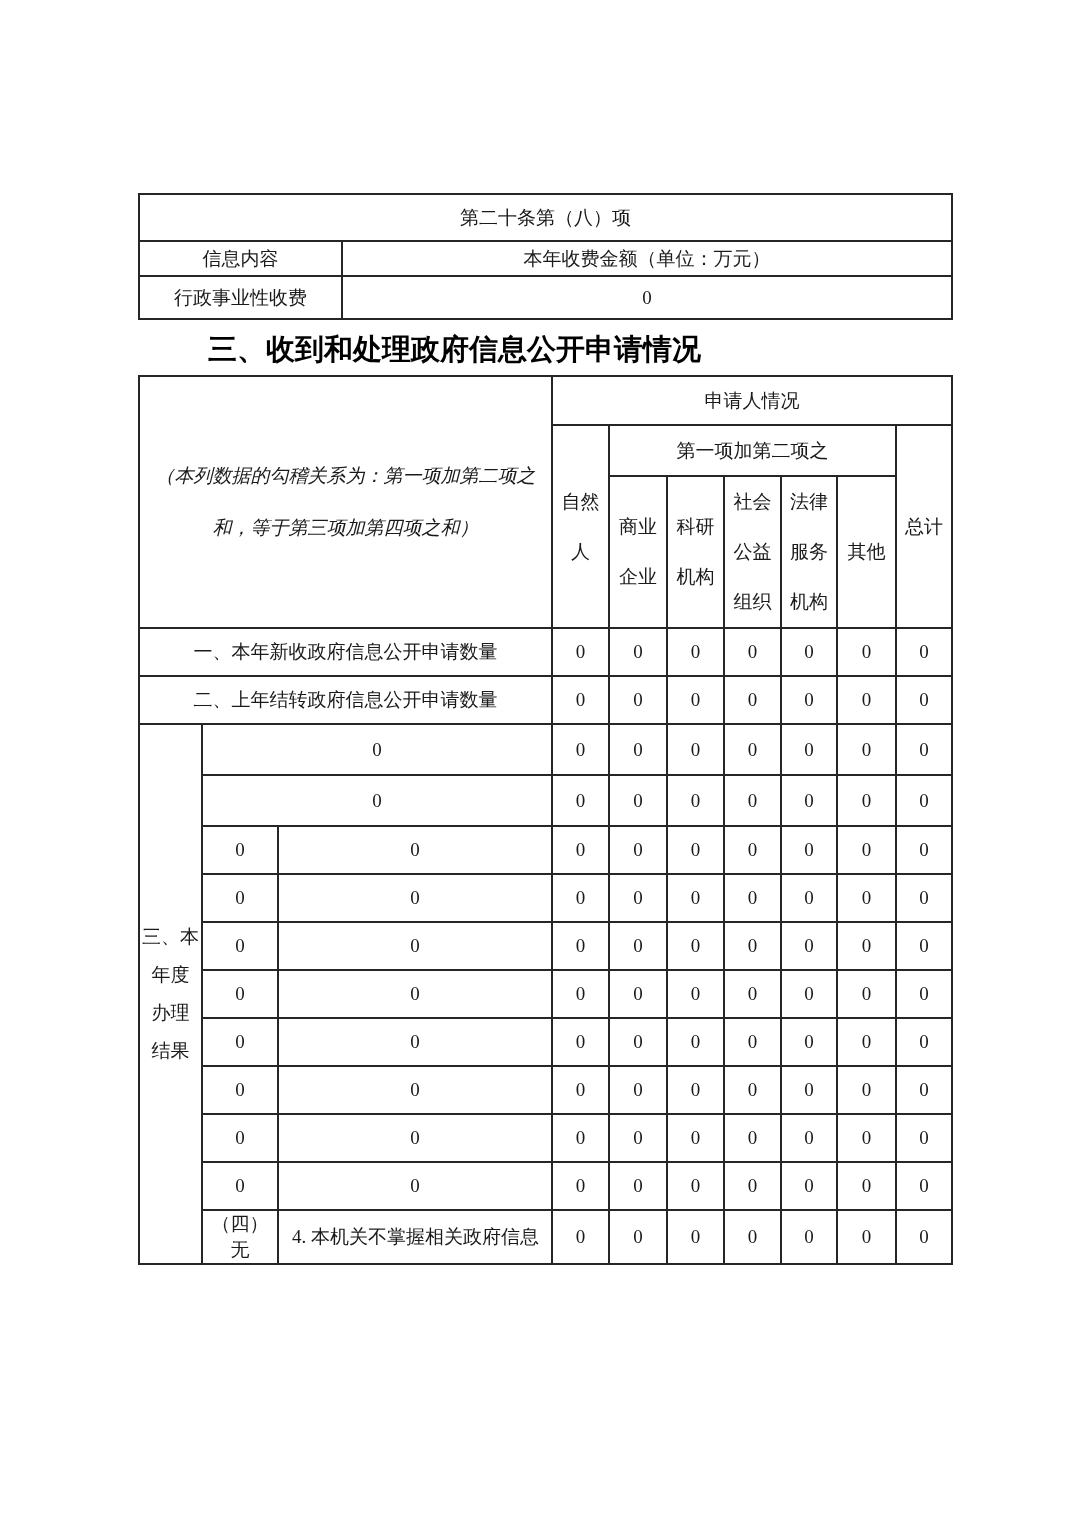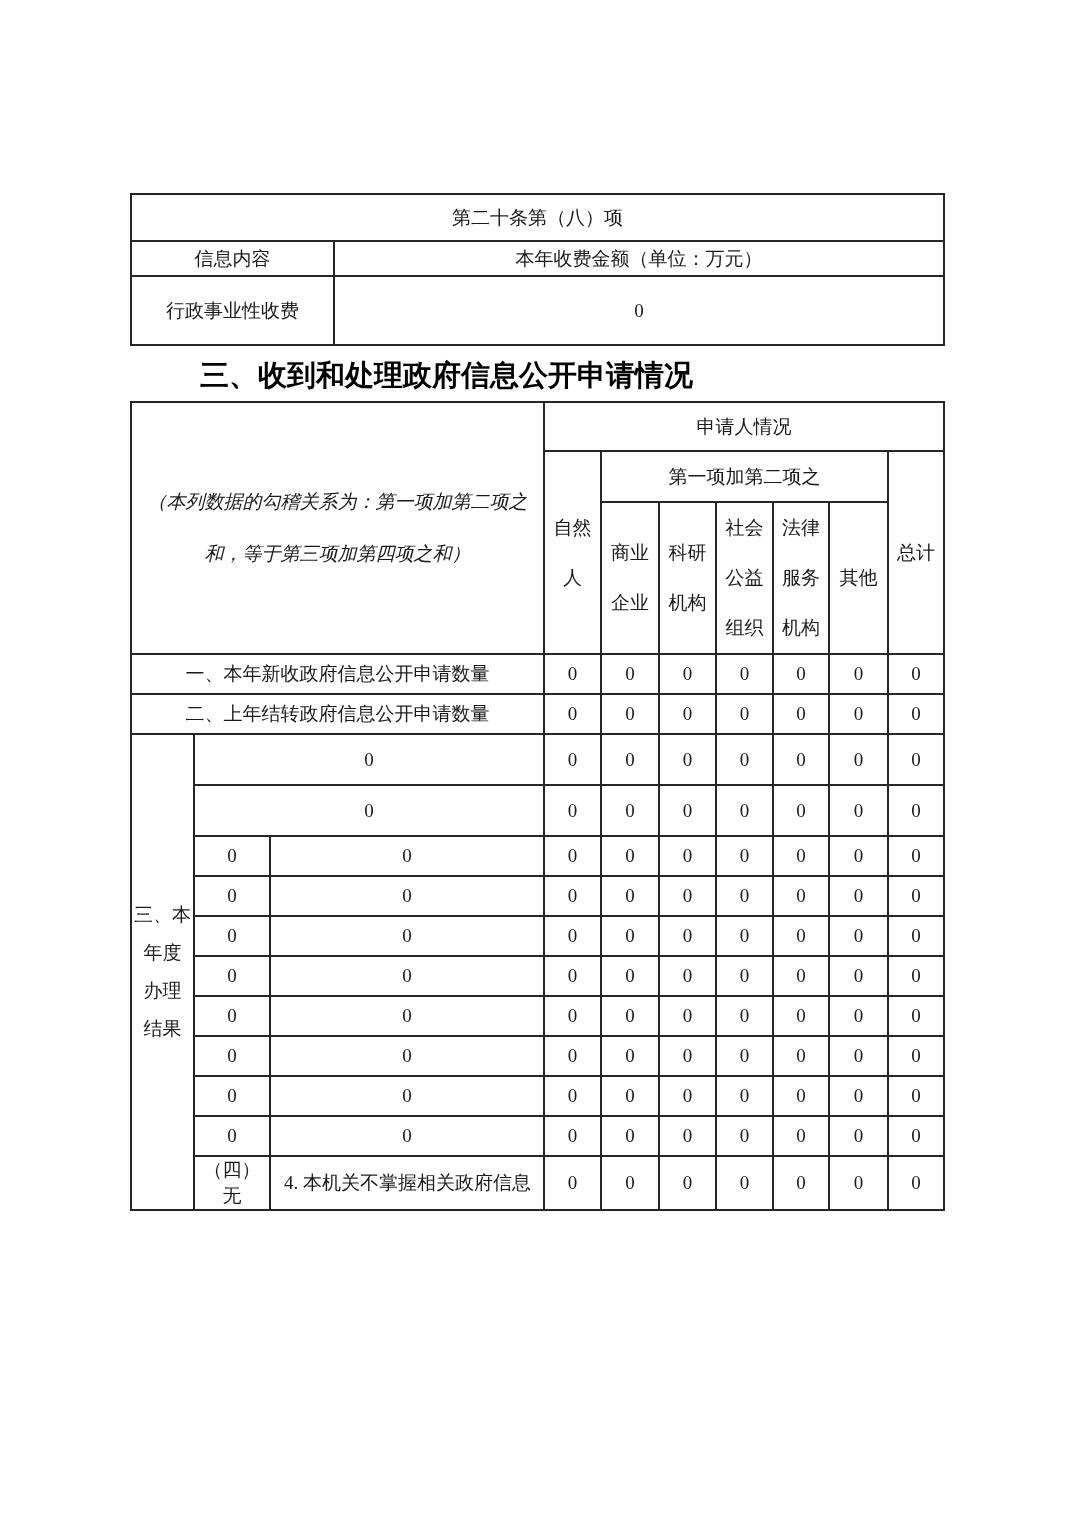--- a/index.html
+++ b/index.html
@@ -4,48 +4,48 @@
 <style>
   * { margin:0; padding:0; box-sizing:border-box; }
   html,body { background:#ffffff; }
   body {
     width:1074px; height:1520px;
     position:relative;
     font-family:"Liberation Serif", serif;
     color:#1a1a1a;
   }
   .page { position:absolute; inset:0; background:#ffffff; overflow:hidden; }
-  .content { position:absolute; left:130px; top:193px; width:813px; }
+  .content { position:absolute; left:138px; top:193px; width:813px; }
 
   table { border-collapse:collapse; table-layout:fixed; width:813px; }
   td {
     border:2px solid #262626;
     text-align:center; vertical-align:middle;
     font-size:19px; padding:0; overflow:hidden;
   }
 
   
   .rh1 { height:47px; }
   .rh2 { height:35px; }
-  .rh3 { height:69px; }
+  .rh3 { height:43px; }
 
   
   .heading {
     font-family:"Liberation Sans", sans-serif;
     font-weight:700; font-size:29px; line-height:36px;
     color:#000000;
     margin:11px 0 8px 70px;
     white-space:nowrap;
   }
 
   
   .mh1 { height:49px; }
   .mh2 { height:51px; }
   .mh3 { height:152px; }
-  .br  { height:40px; }
+  .br  { height:48px; }
   .brs { height:51px; }
   .brl { height:54px; }
 
   .note {
     font-style:italic;
     font-size:19px; line-height:52px;
     white-space:pre-line;
     text-align:center;
     margin-left:10px;
   }

